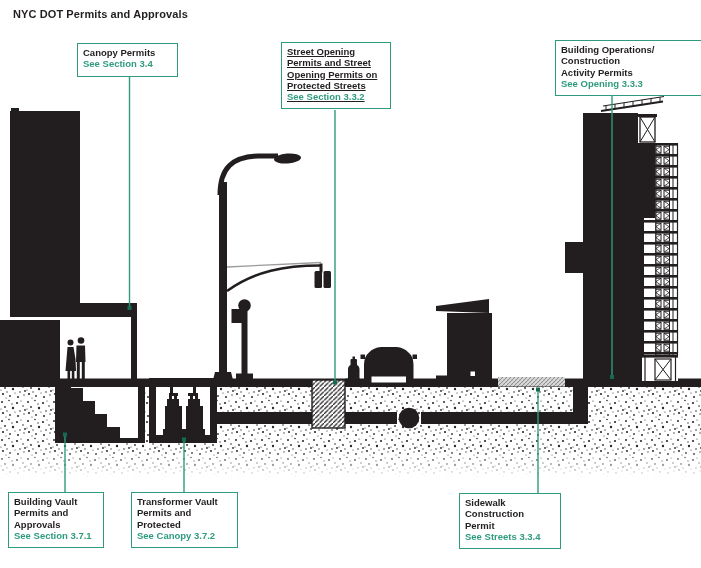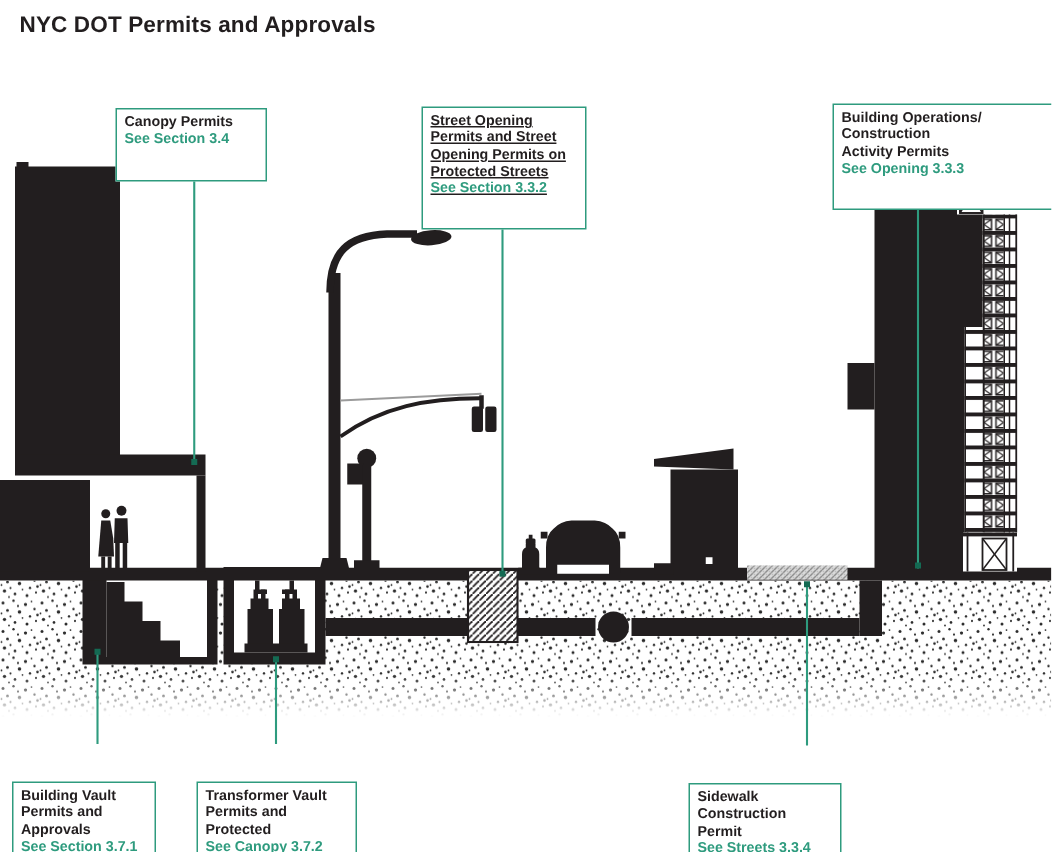--- a/index.html
+++ b/index.html
@@ -1,23 +1,23 @@
 <!DOCTYPE html>
 <html style="--accent: #2E9B7E; --ink: #221E1F;"><head>
 <meta charset="utf-8">
 <style>
   html,body{margin:0;padding:0;background:#fff;}
   .stage{position:relative;width:701px;height:568px;background:#fff;overflow:hidden;
          font-family:"Liberation Sans",sans-serif;}
   .stage svg{position:absolute;left:0;top:0;}
   .figure-title{position:absolute;left:13px;top:8px;margin:0;
-    font-size:15px;font-weight:bold;color:var(--ink);letter-spacing:.1px;}
+    font-size:11px;font-weight:bold;color:var(--ink);letter-spacing:.1px;}
   .callout{position:absolute;box-sizing:border-box;background:#fff;
-    border:1.5px solid var(--accent);padding:3px 5px 21px 5px;
-    font-size:9.5px;font-weight:bold;line-height:11.3px;color:var(--ink);margin-top:29px;}
+    border:1.5px solid var(--accent);padding:3px 5px 6px 5px;
+    font-size:9.5px;font-weight:bold;line-height:11.3px;color:var(--ink);}
   .callout .lbl{display:block;white-space:pre-line;}
   .callout .sec{display:block;color:var(--accent);white-space:pre-line;}
   .co-canopy{left:77px;top:43px;width:101px;}
   .co-street{left:281px;top:42px;width:110px;text-decoration:underline;}
   .co-bldgops{left:555px;top:40px;width:158px;}
   .co-bvault{left:8px;top:492px;width:96px;}
   .co-tvault{left:131px;top:492px;width:107px;}
   .co-sidewalk{left:459px;top:493px;width:102px;}
 </style>
 </head>

